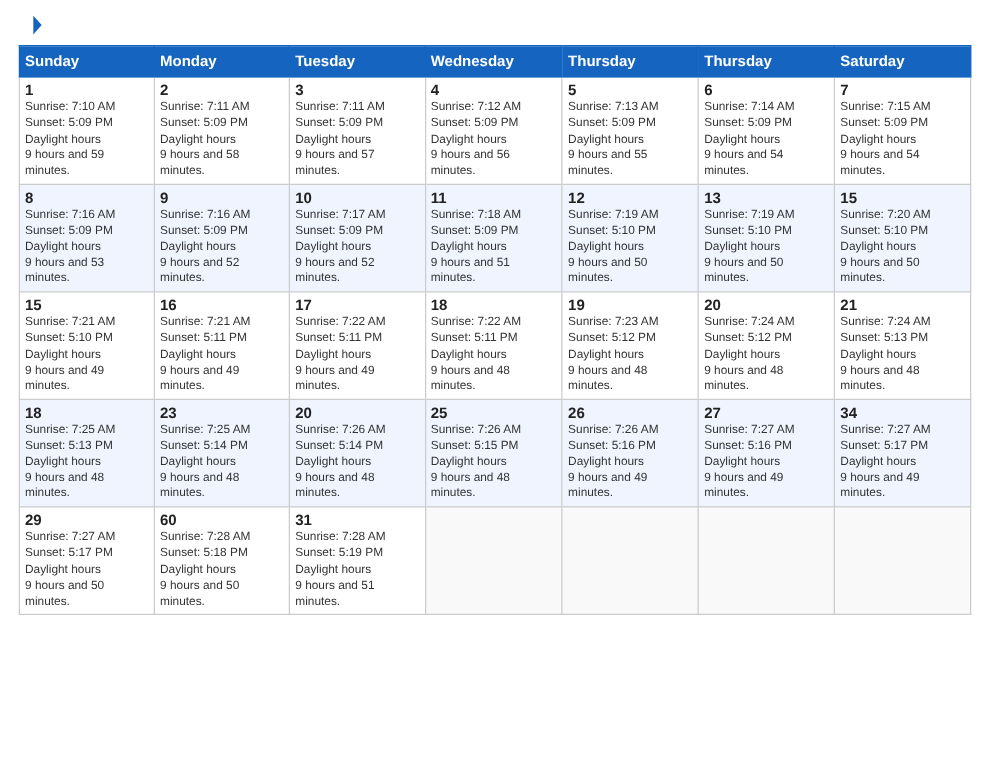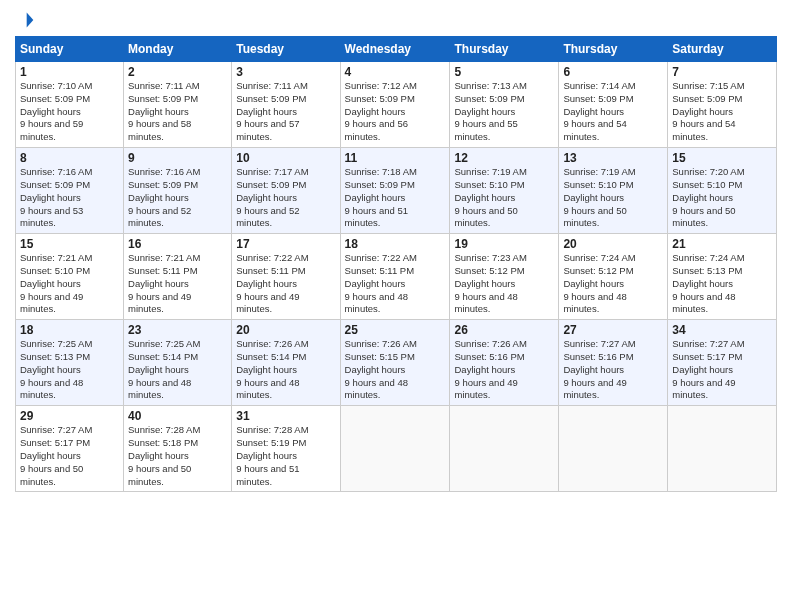--- a/index.html
+++ b/index.html
@@ -244,21 +244,21 @@
             <span class="day-num">34</span>
             <div class="day-info">Sunrise: 7:27 AM<br>Sunset: 5:17 PM<br>Daylight hours<br>9 hours and 49 minutes.</div>
           </td>
         </tr>
         <tr>
           <td>
             <span class="day-num">29</span>
             <div class="day-info">Sunrise: 7:27 AM<br>Sunset: 5:17 PM<br>Daylight hours<br>9 hours and 50 minutes.</div>
           </td>
           <td>
-            <span class="day-num">40</span>
+            <span class="day-num">60</span>
             <div class="day-info">Sunrise: 7:28 AM<br>Sunset: 5:18 PM<br>Daylight hours<br>9 hours and 50 minutes.</div>
           </td>
           <td>
             <span class="day-num">31</span>
             <div class="day-info">Sunrise: 7:28 AM<br>Sunset: 5:19 PM<br>Daylight hours<br>9 hours and 51 minutes.</div>
           </td>
           <td class="empty-cell"></td>
           <td class="empty-cell"></td>
           <td class="empty-cell"></td>
           <td class="empty-cell"></td>

